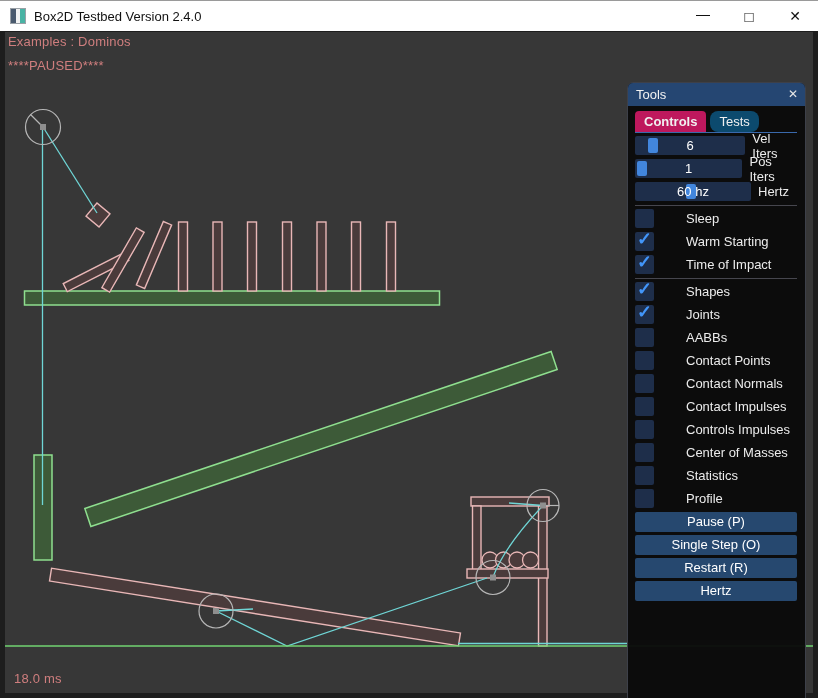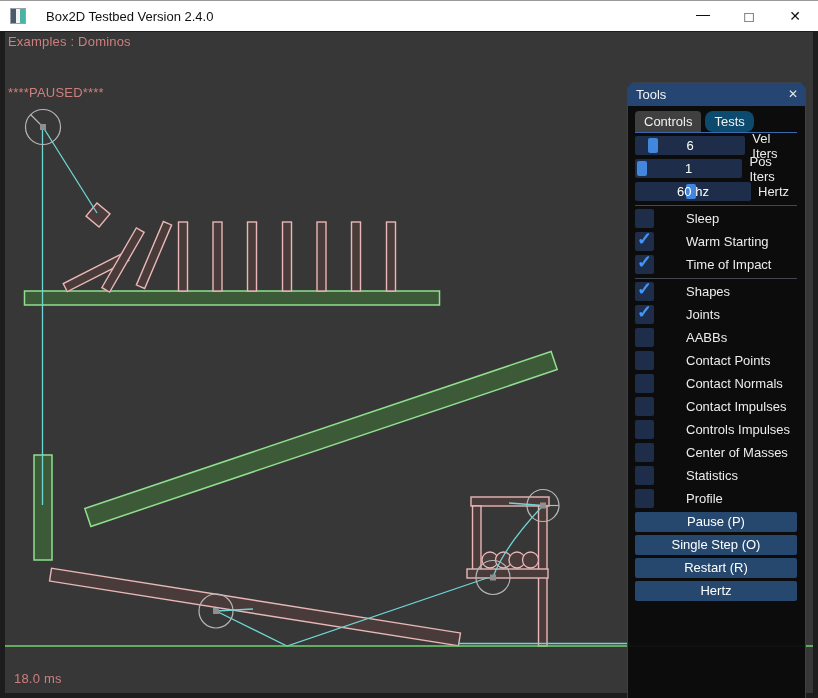--- a/index.html
+++ b/index.html
@@ -8,51 +8,51 @@
   .app { position:relative; width:818px; height:698px; background:#1e1e1e; }
 
   
   .titlebar { position:absolute; left:0; top:0; width:818px; height:31px;
               background:#ffffff; border-top:1px solid #9a9a9a; display:flex; align-items:center; }
   .app-icon { width:16px; height:16px; margin-left:10px; border:1px solid #9aa0a6;
               display:flex; background:#fff; }
   .app-icon .s1 { width:5px; height:100%; background:#4a5a6e; }
   .app-icon .s2 { width:4px; height:100%; background:#f2f2f2; }
   .app-icon .s3 { width:5px; height:100%; background:#49b3a4; }
-  .win-title { margin-left:20px; font-size:13px; color:#111; }
+  .win-title { margin-left:8px; font-size:13px; color:#111; }
   .caption-btns { margin-left:auto; display:flex; height:100%; }
   .cap-btn { width:46px; height:100%; display:flex; align-items:center; justify-content:center;
              font-size:13px; color:#111; }
   .cap-btn.minimize { font-size:14px; padding-bottom:4px; }
   .cap-btn.maximize { font-size:15px; }
   .cap-btn.close { font-size:14px; }
 
   
   .frame { position:absolute; left:0; top:31px; width:818px; height:667px;
            background:#1d1d1d; padding:1px 5px 5px 5px;text-align:center; }
   .canvas { position:relative; width:808px; height:661px; background:var(--app-bg,#373737); overflow:hidden; }
   .canvas svg { position:absolute; left:-5px; top:-32px; }
 
   .hud { position:absolute; font-size:13px; color:var(--hud-text,#cf7e7e); letter-spacing:.2px; }
   .hud-example { left:3px; top:2px; }
-  .hud-paused  { left:3px; top:26px;margin-top:27px; }
+  .hud-paused  { left:3px; top:26px; }
   .hud-ms      { left:9px; top:639px; }
 
   
   .panel { position:absolute; left:627px; top:40px; width:179px; height:646px;
            background:rgba(11,11,11,0.97); border:1px solid #3d4049; border-radius:6px;
            color:#ececec; font-size:13px; z-index:5;margin-top:42px; }
   .p-title { height:23px; line-height:23px; background:#254672; border-radius:5px 5px 0 0;
              padding-left:8px; position:relative; color:#f2f2f2; }
   .p-close { position:absolute; right:7px; top:0; line-height:23px; font-size:12px; color:#e6e6e6; }
   .p-body { padding:5px 8px 0 7px; }
 
   .tabbar { display:flex; gap:4px; border-bottom:1px solid #3a69ac; }
   .tab { height:21px; line-height:21px; padding:0 9px; border-radius:4px 4px 0 0; color:#f0f0f0; }
-  .tab.active { background:#404040; }
+  .tab.active { background:#be185d;font-weight:bold; }
   .tab.inactive { background:#0c4a6e;border-radius:8px; }
   .tab-space { height:3px; }
 
   .slider-row { display:flex; align-items:center; height:19px; margin-bottom:4px; }
   .slider { position:relative; width:116px; height:19px; background:#1e2e4a; border-radius:2px; }
   .slider .grab { position:absolute; top:2px; width:10px; height:15px; background:#4286dd; border-radius:2px; }
   .slider .val { position:absolute; left:0; top:0; width:100%; text-align:center; line-height:19px; color:#fff; }
   .slider-label { margin-left:7px; color:#ececec; }
 
   .sep { height:1px; background:#46464e; margin:3px 0 3px 0; }

